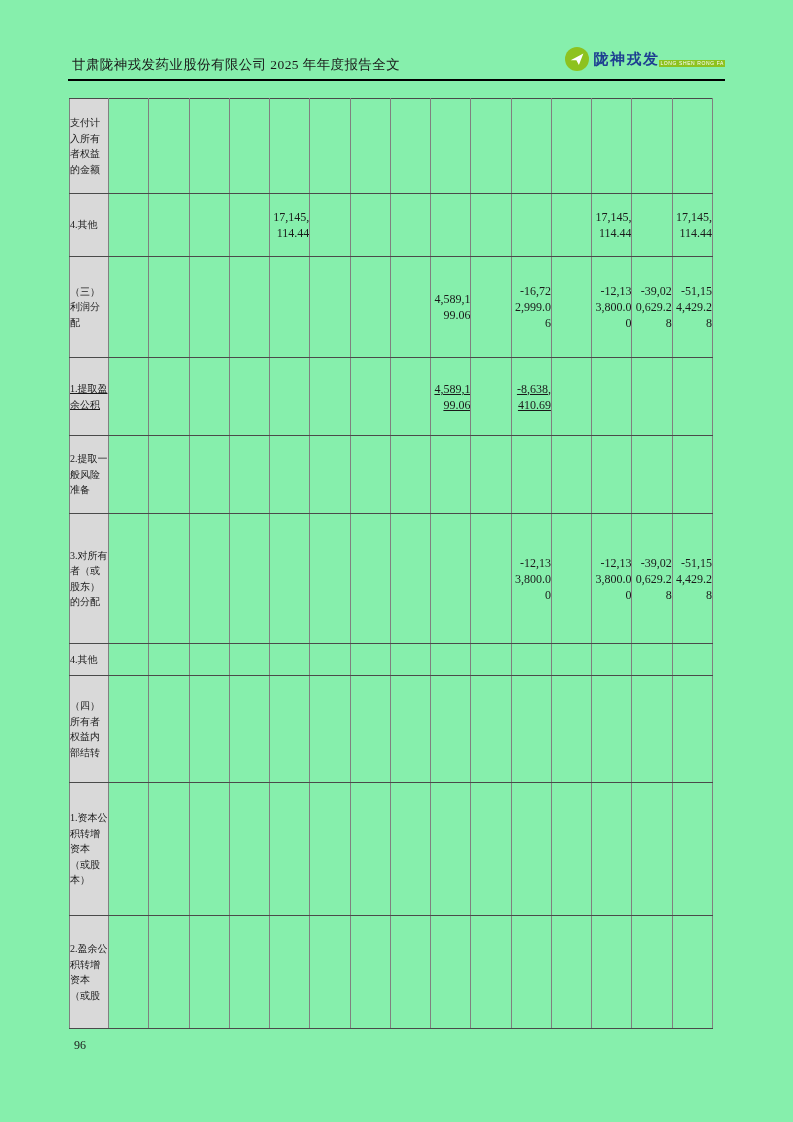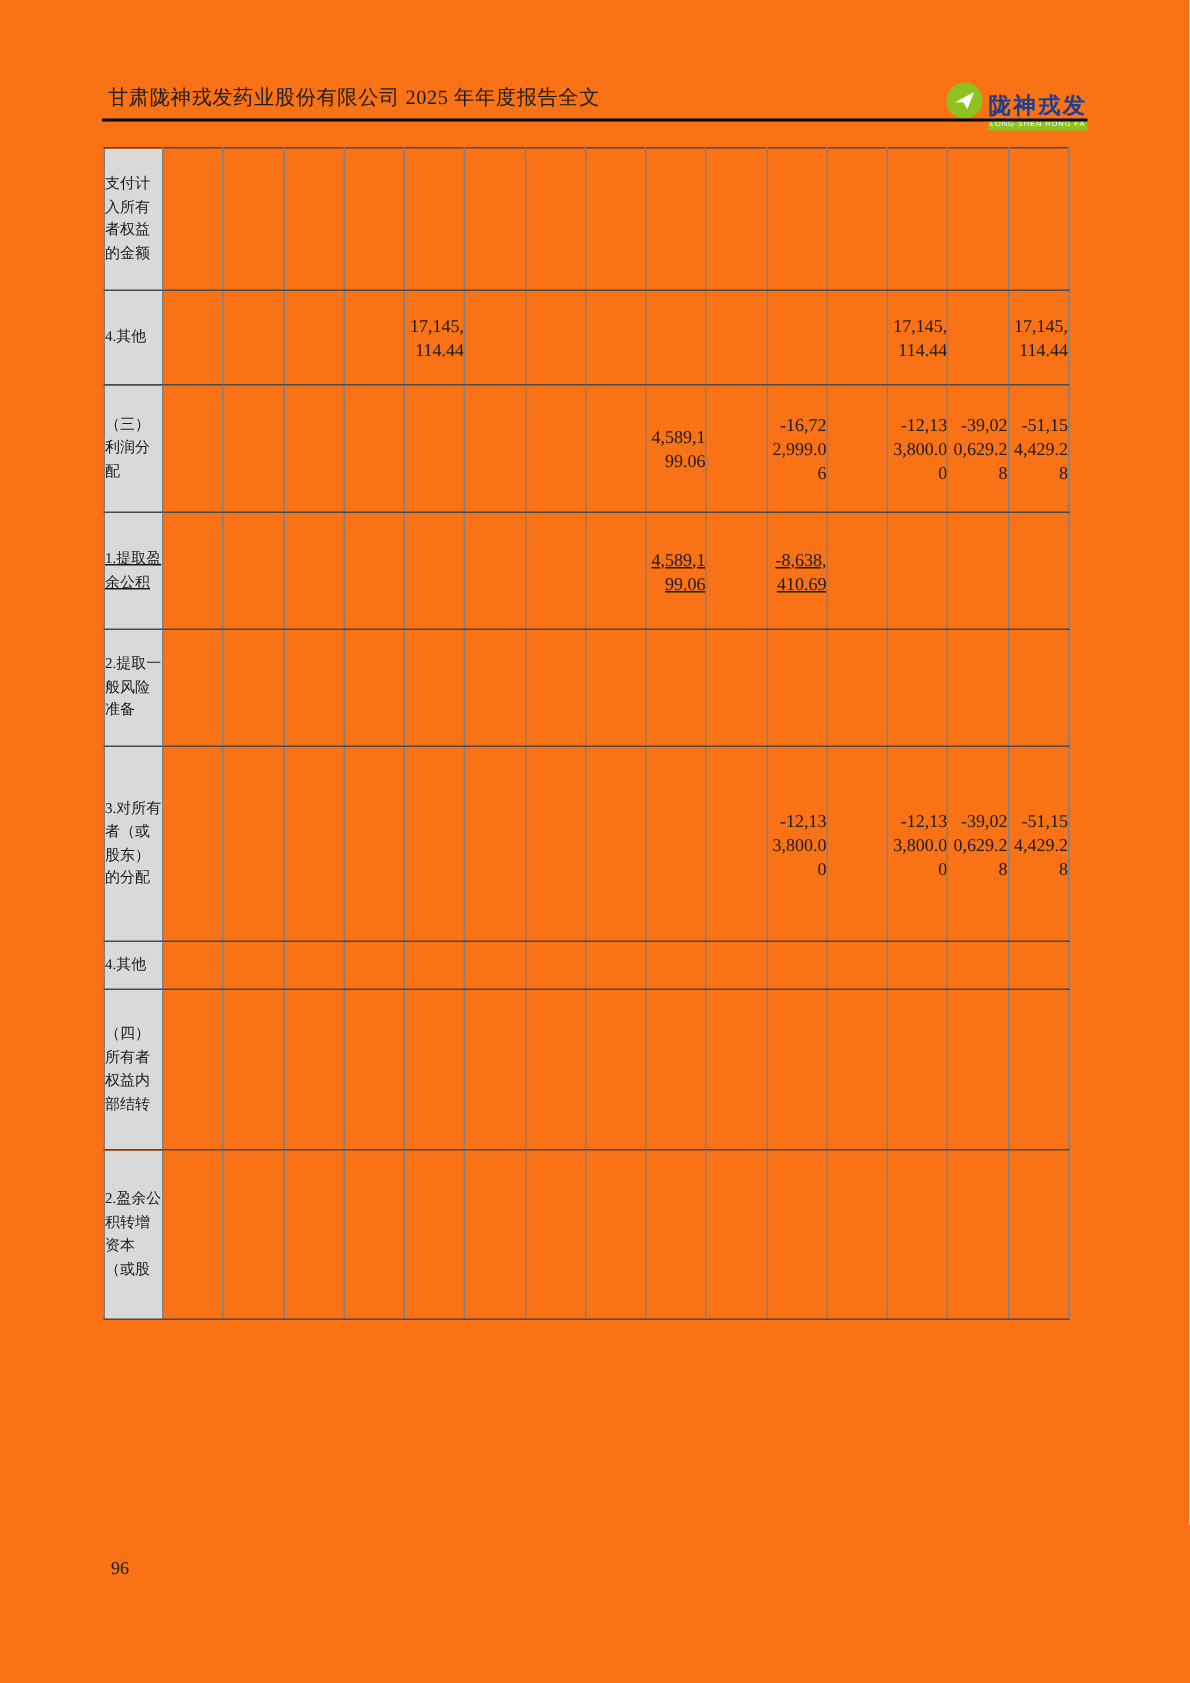--- a/index.html
+++ b/index.html
@@ -4,42 +4,42 @@
 <style>
   :root{
     --logo-green:#8dc21f;
     --logo-navy:#1e3f91;
     --row-header-bg:#d9d9d9;
     --grid-v:#808080;
     --grid-h:#4a4a4a;
   }
   html,body{margin:0;padding:0;background:#ffffff;}
   .page{
-    position:relative;width:793px;height:1122px;background:#f97316;
+    position:relative;width:793px;height:1122px;background:#86efac;
     font-family:"Liberation Serif","DejaVu Serif",serif;color:#1a1a1a;
     overflow:hidden;
   }
   
   .header-title{
     position:absolute;left:72px;top:56px;
     font-size:13.5px;letter-spacing:0.4px;white-space:nowrap;
   }
   .header-rule{
     position:absolute;left:68px;top:79px;width:657px;height:2px;background:#000;
   }
   .logo{
     position:absolute;right:68px;top:47px;
     display:flex;align-items:center;gap:4px;
   }
   .logo-circle{
     width:24px;height:24px;border-radius:50%;background:var(--logo-green);
     display:flex;align-items:center;justify-content:center;flex:0 0 auto;
   }
   .logo-circle svg{display:block;}
-  .logo-textcol{display:flex;flex-direction:column;align-items:flex-start;margin-top:16px;}
+  .logo-textcol{display:flex;align-items:flex-end;}
   .logo-cn{
     font-size:15px;font-weight:bold;color:var(--logo-navy);
     letter-spacing:1.5px;line-height:16px;white-space:nowrap;
   }
   .logo-en{
     margin-top:1px;background:var(--logo-green);color:#ffffff;
     font-family:"Liberation Sans","DejaVu Sans",sans-serif;
     font-size:5px;line-height:7px;text-align:center;letter-spacing:0.6px;
     padding:0 1px;white-space:nowrap;
   }
@@ -145,21 +145,21 @@
           <td class="value-cell"></td>
           <td class="value-cell"></td>
           <td class="value-cell"></td>
           <td class="value-cell"></td>
           <td class="value-cell"></td>
           <td class="value-cell"></td>
           <td class="value-cell">17,145,114.44</td>
           <td class="value-cell"></td>
           <td class="value-cell">17,145,114.44</td>
         </tr>
-        <tr style="height: 85px;">
+        <tr style="height: 101px;">
           <td class="label-cell">（三）利润分配</td>
           <td class="value-cell"></td>
           <td class="value-cell"></td>
           <td class="value-cell"></td>
           <td class="value-cell"></td>
           <td class="value-cell"></td>
           <td class="value-cell"></td>
           <td class="value-cell"></td>
           <td class="value-cell"></td>
           <td class="value-cell">4,589,199.06</td>
@@ -253,20 +253,38 @@
           <td class="value-cell"></td>
           <td class="value-cell"></td>
           <td class="value-cell"></td>
           <td class="value-cell"></td>
           <td class="value-cell"></td>
           <td class="value-cell"></td>
           <td class="value-cell"></td>
           <td class="value-cell"></td>
           <td class="value-cell"></td>
         </tr>
+        <tr style="height: 133px;">
+          <td class="label-cell">1.资本公积转增资本（或股本）</td>
+          <td class="value-cell"></td>
+          <td class="value-cell"></td>
+          <td class="value-cell"></td>
+          <td class="value-cell"></td>
+          <td class="value-cell"></td>
+          <td class="value-cell"></td>
+          <td class="value-cell"></td>
+          <td class="value-cell"></td>
+          <td class="value-cell"></td>
+          <td class="value-cell"></td>
+          <td class="value-cell"></td>
+          <td class="value-cell"></td>
+          <td class="value-cell"></td>
+          <td class="value-cell"></td>
+          <td class="value-cell"></td>
+        </tr>
         <tr style="height: 113px;">
           <td class="label-cell">2.盈余公积转增资本（或股</td>
           <td class="value-cell"></td>
           <td class="value-cell"></td>
           <td class="value-cell"></td>
           <td class="value-cell"></td>
           <td class="value-cell"></td>
           <td class="value-cell"></td>
           <td class="value-cell"></td>
           <td class="value-cell"></td>

